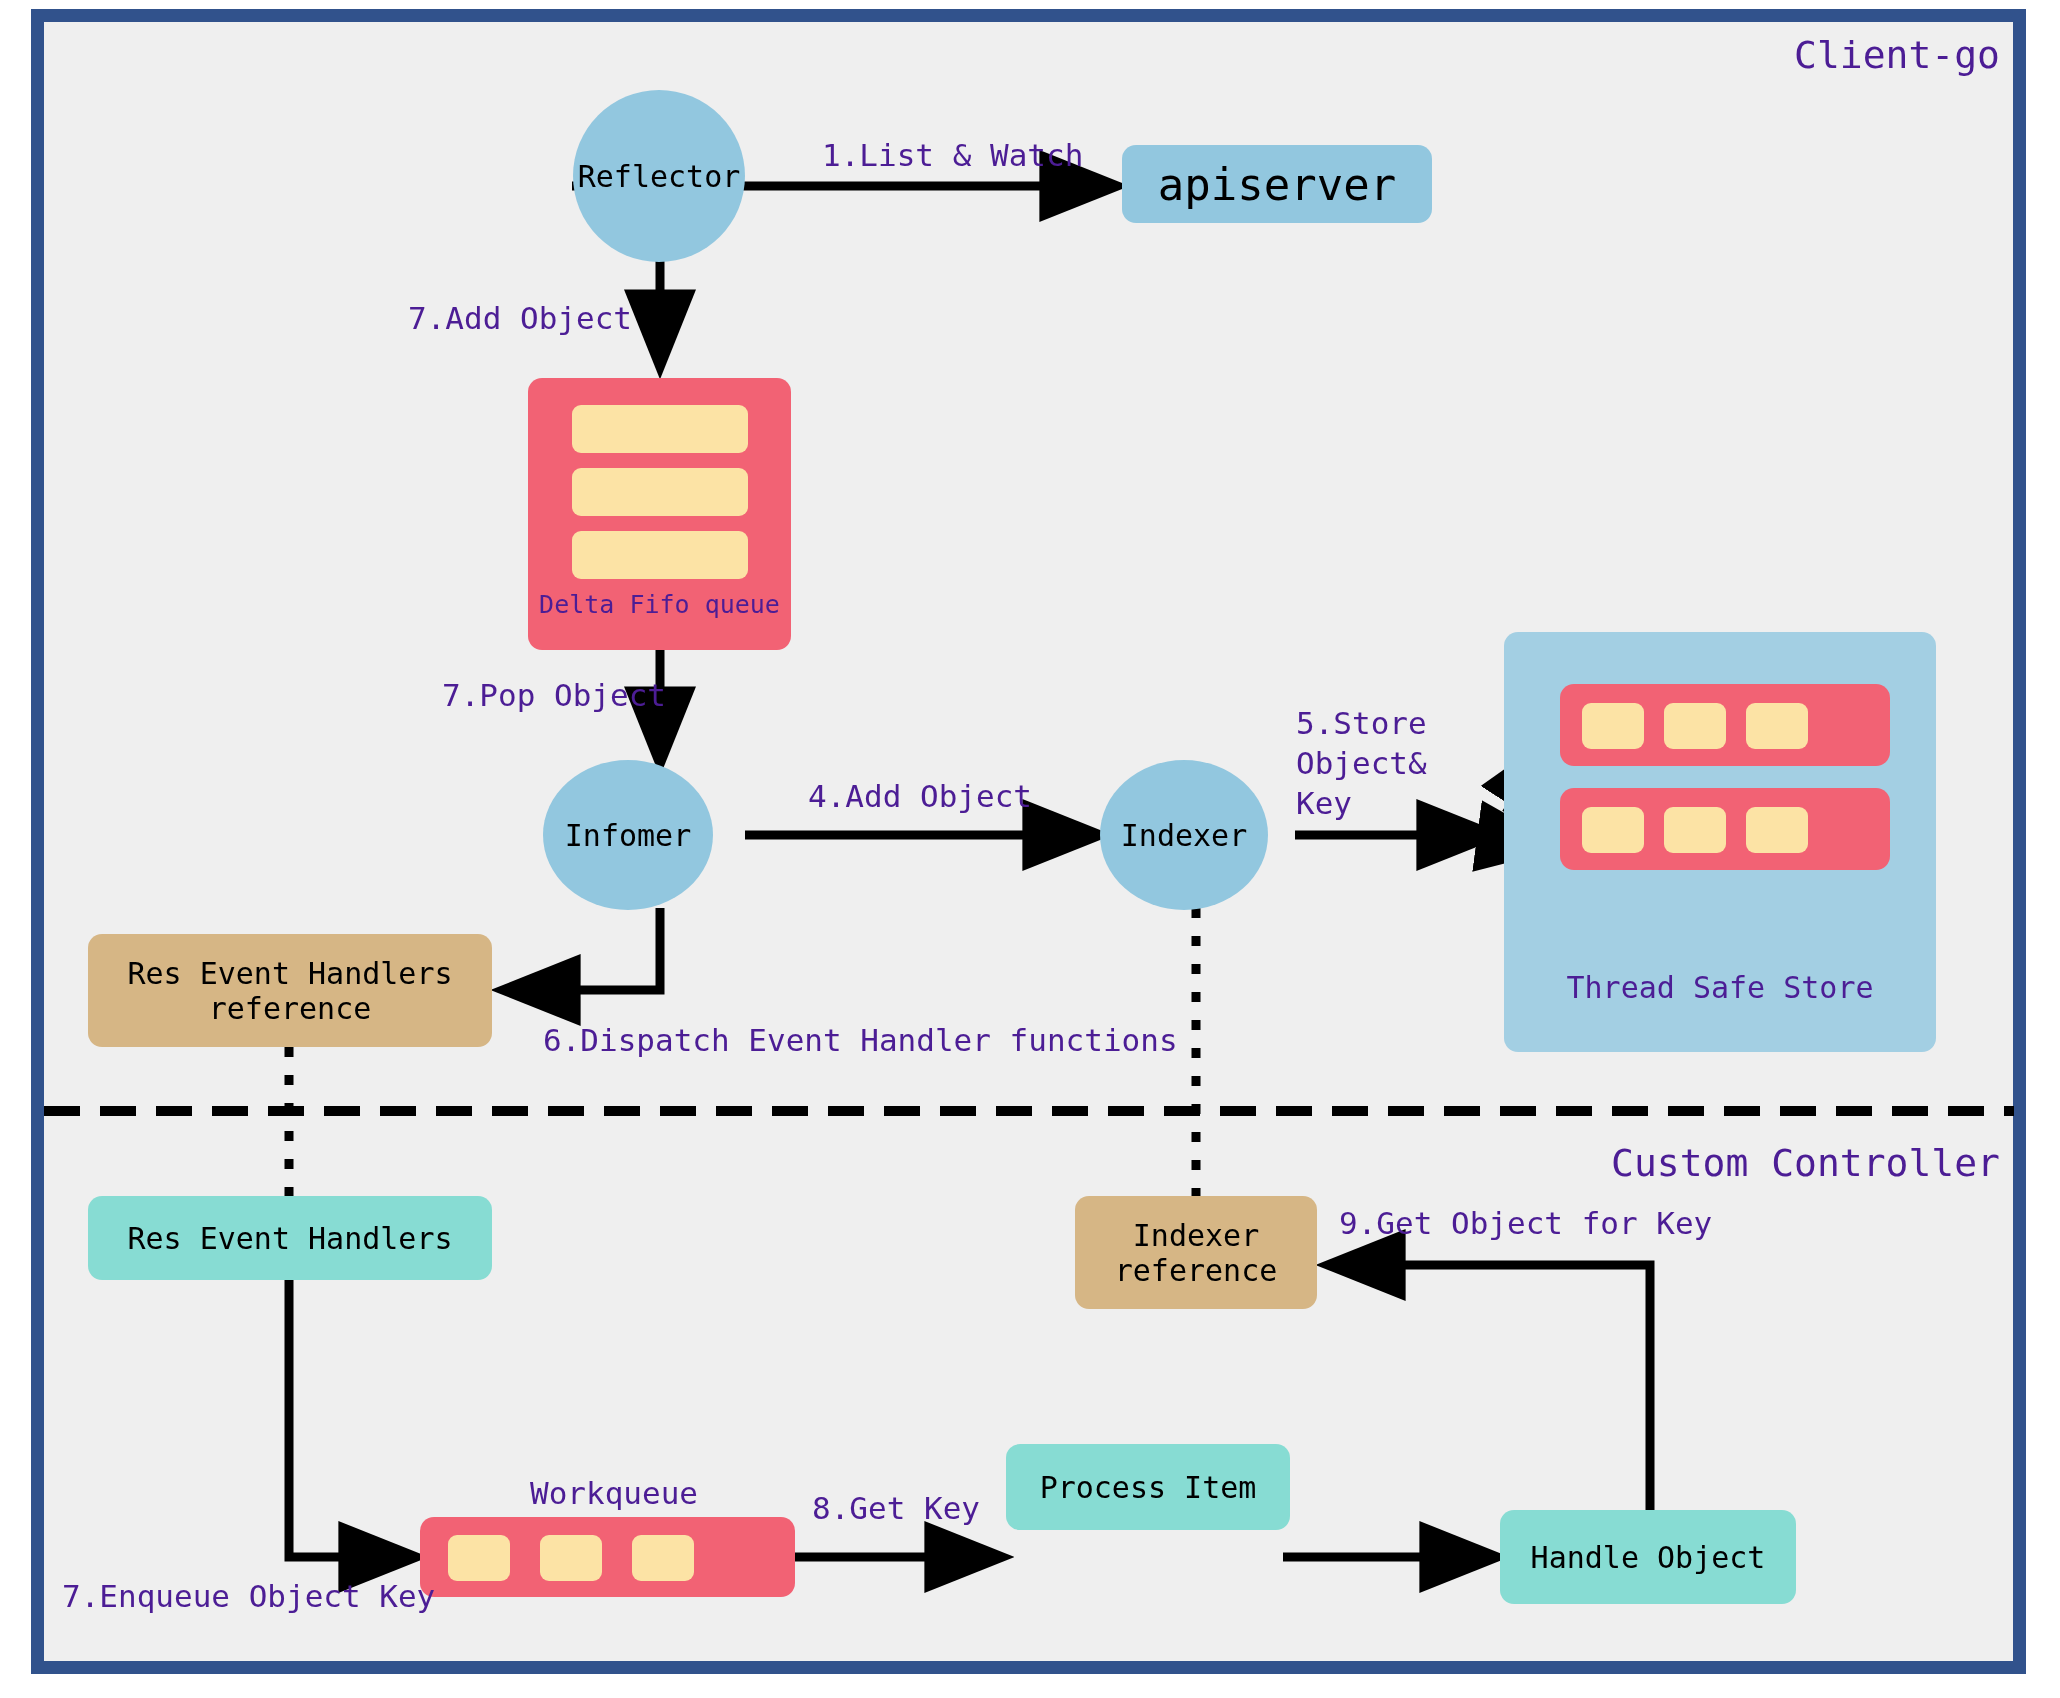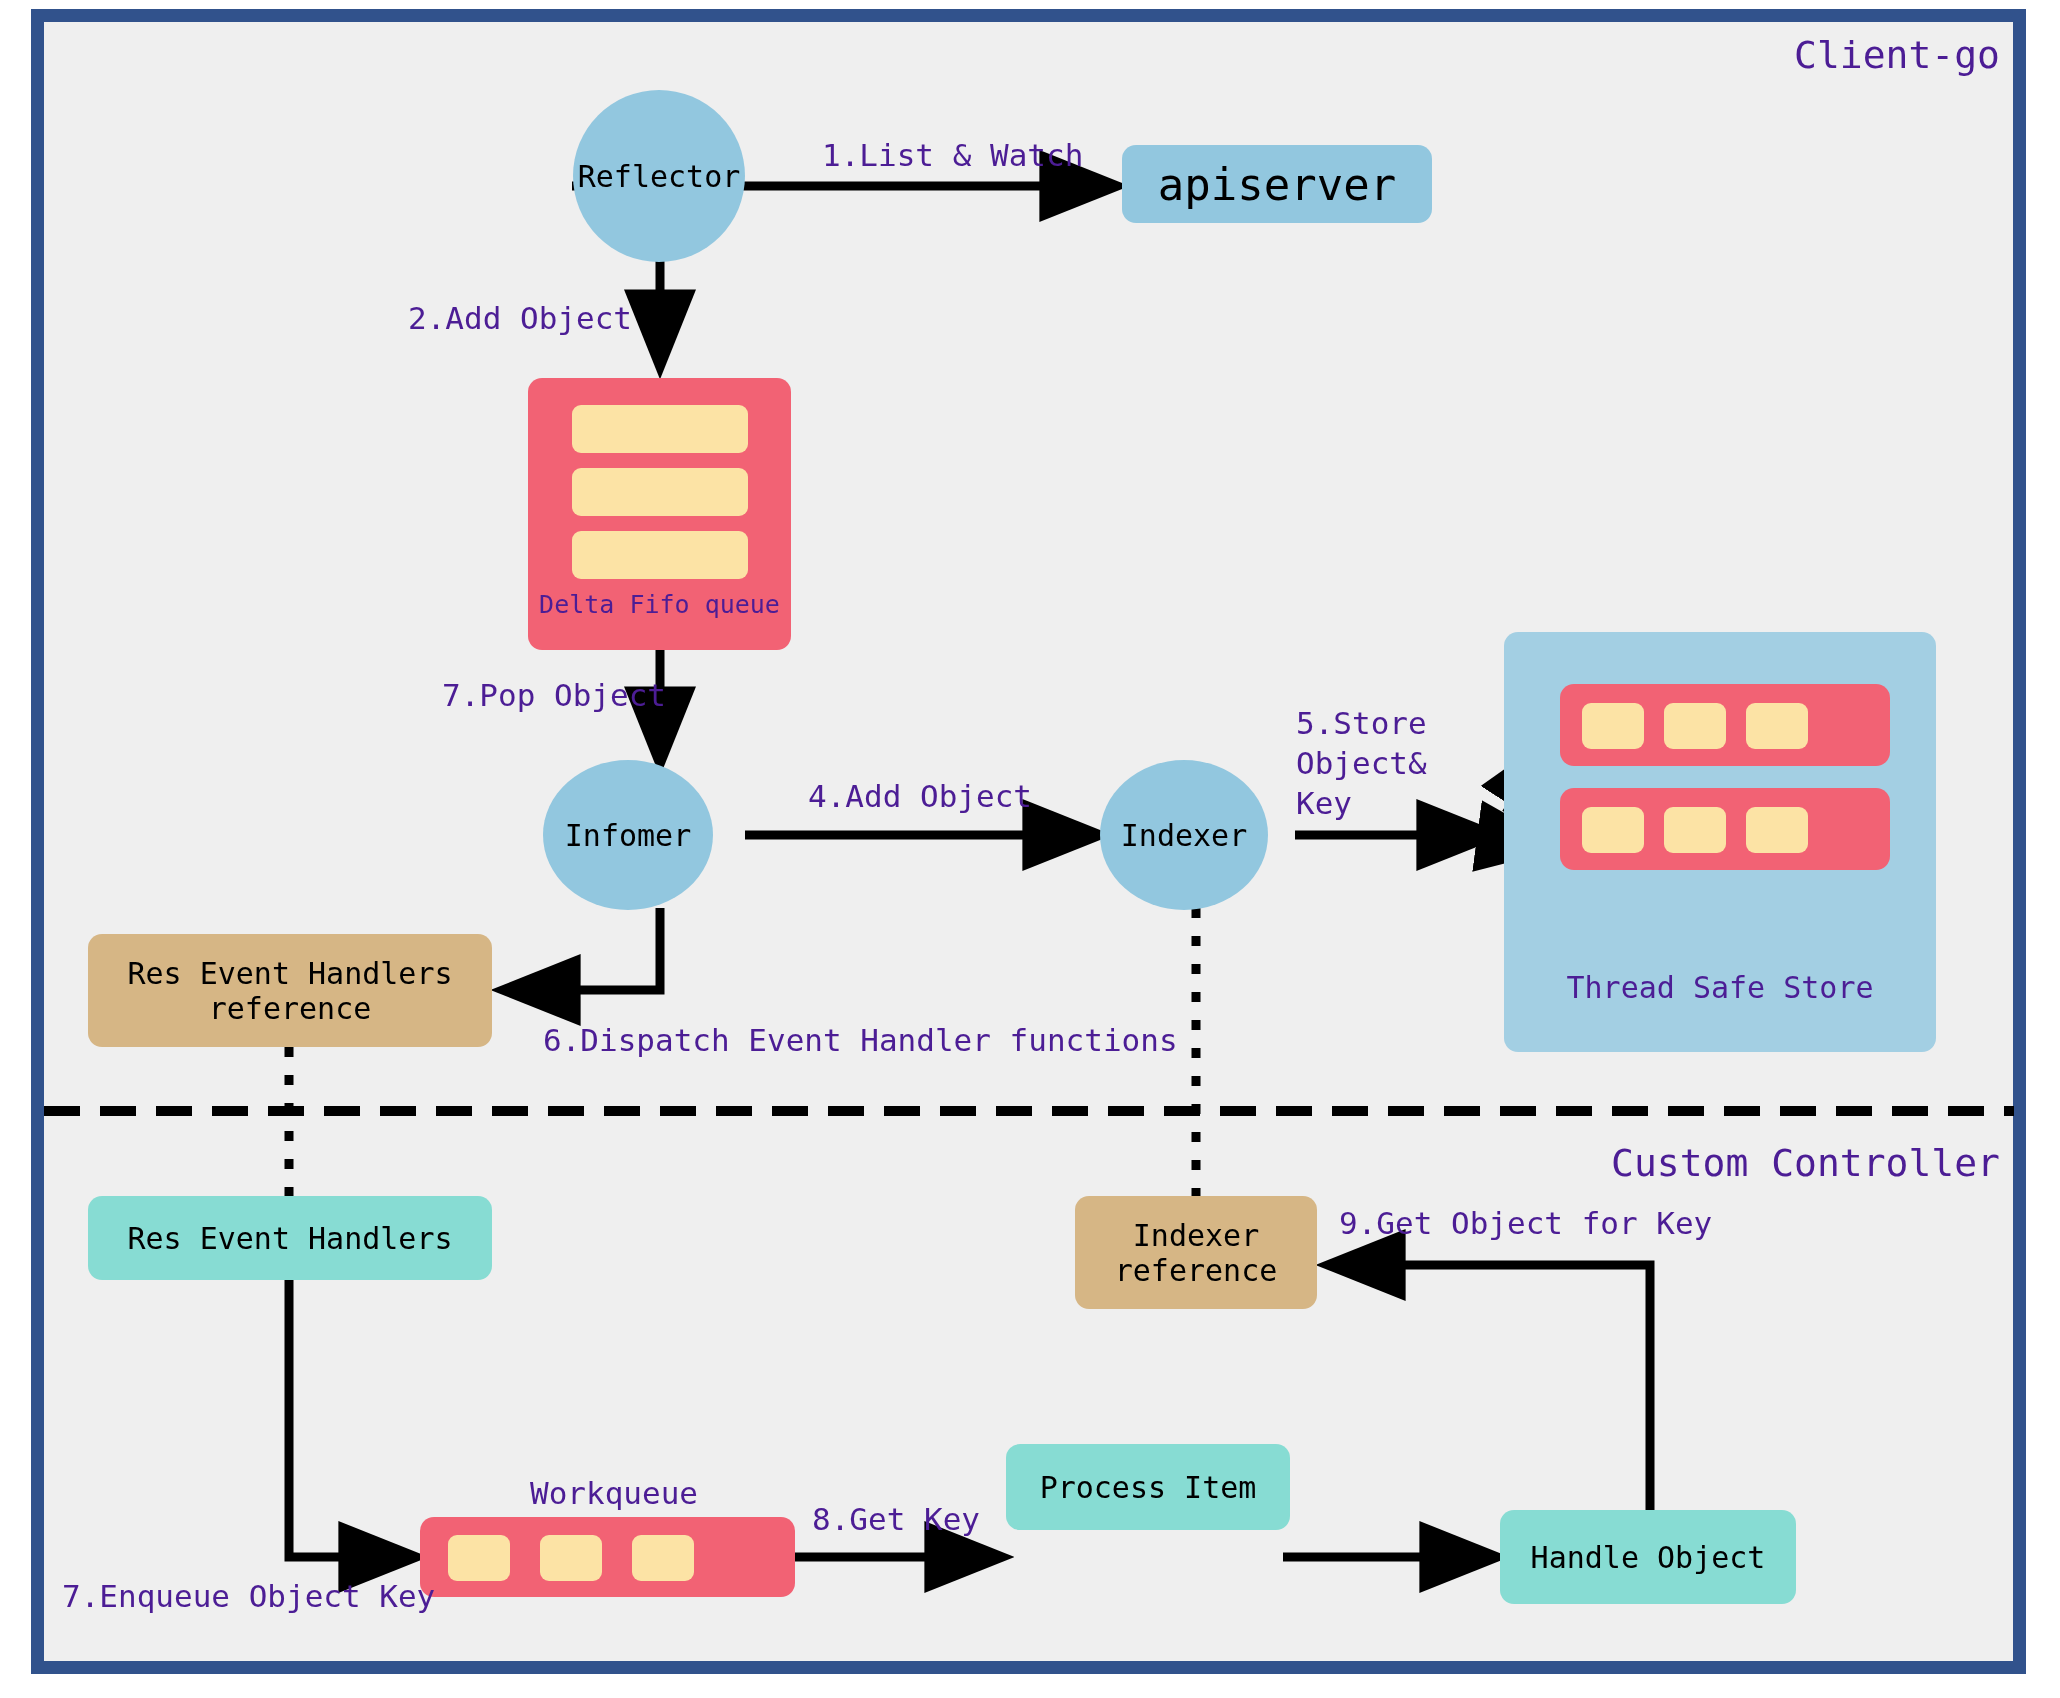--- a/index.html
+++ b/index.html
@@ -141,21 +141,21 @@
   <div class="shape ellipse" style="left:573px; top:90px; width:172px; height:172px;">
     <span>Reflector</span>
   </div>
 
   <div class="shape rrect blue" style="left:1122px; top:145px; width:310px; height:78px; font-size:44px;">
     <span>apiserver</span>
   </div>
 
   <div class="txt edge-label" style="left:822px; top:137px;">1.List &amp; Watch</div>
 
-  <div class="txt edge-label" style="left:408px; top:300px;">2.Add Object</div>
+  <div class="txt edge-label" style="left:408px; top:300px;">7.Add Object</div>
 
   <div class="shape rrect red" style="left:528px; top:378px; width:263px; height:272px;">
     <div class="cell" style="left:44px;  top:27px;  width:176px; height:48px;"></div>
     <div class="cell" style="left:44px;  top:90px;  width:176px; height:48px;"></div>
     <div class="cell" style="left:44px;  top:153px; width:176px; height:48px;"></div>
     <div class="txt" style="left:0; right:0; top:212px; font-size:25px; text-align:center;">Delta Fifo queue</div>
   </div>
 
   <div class="txt edge-label" style="left:442px; top:677px;">7.Pop Object</div>
 
@@ -211,21 +211,21 @@
   <div class="txt edge-label" style="left:530px; top:1475px;">Workqueue</div>
 
   <div class="shape rrect red" style="left:420px; top:1517px; width:375px; height:80px; display:block;">
     <div class="cell" style="left:28px;  top:18px; width:62px; height:46px;"></div>
     <div class="cell" style="left:120px; top:18px; width:62px; height:46px;"></div>
     <div class="cell" style="left:212px; top:18px; width:62px; height:46px;"></div>
   </div>
 
   <div class="txt edge-label" style="left:62px; top:1578px;">7.Enqueue Object Key</div>
 
-  <div class="txt edge-label" style="left:812px; top:1490px;margin-top:11px;">8.Get Key</div>
+  <div class="txt edge-label" style="left:812px; top:1490px;">8.Get Key</div>
 
   <div class="shape rrect teal" style="left:1006px; top:1444px; width:284px; height:86px;">
     <span>Process Item</span>
   </div>
 
   <div class="shape rrect teal" style="left:1500px; top:1510px; width:296px; height:94px;">
     <span>Handle Object</span>
   </div>
 
 </div>

